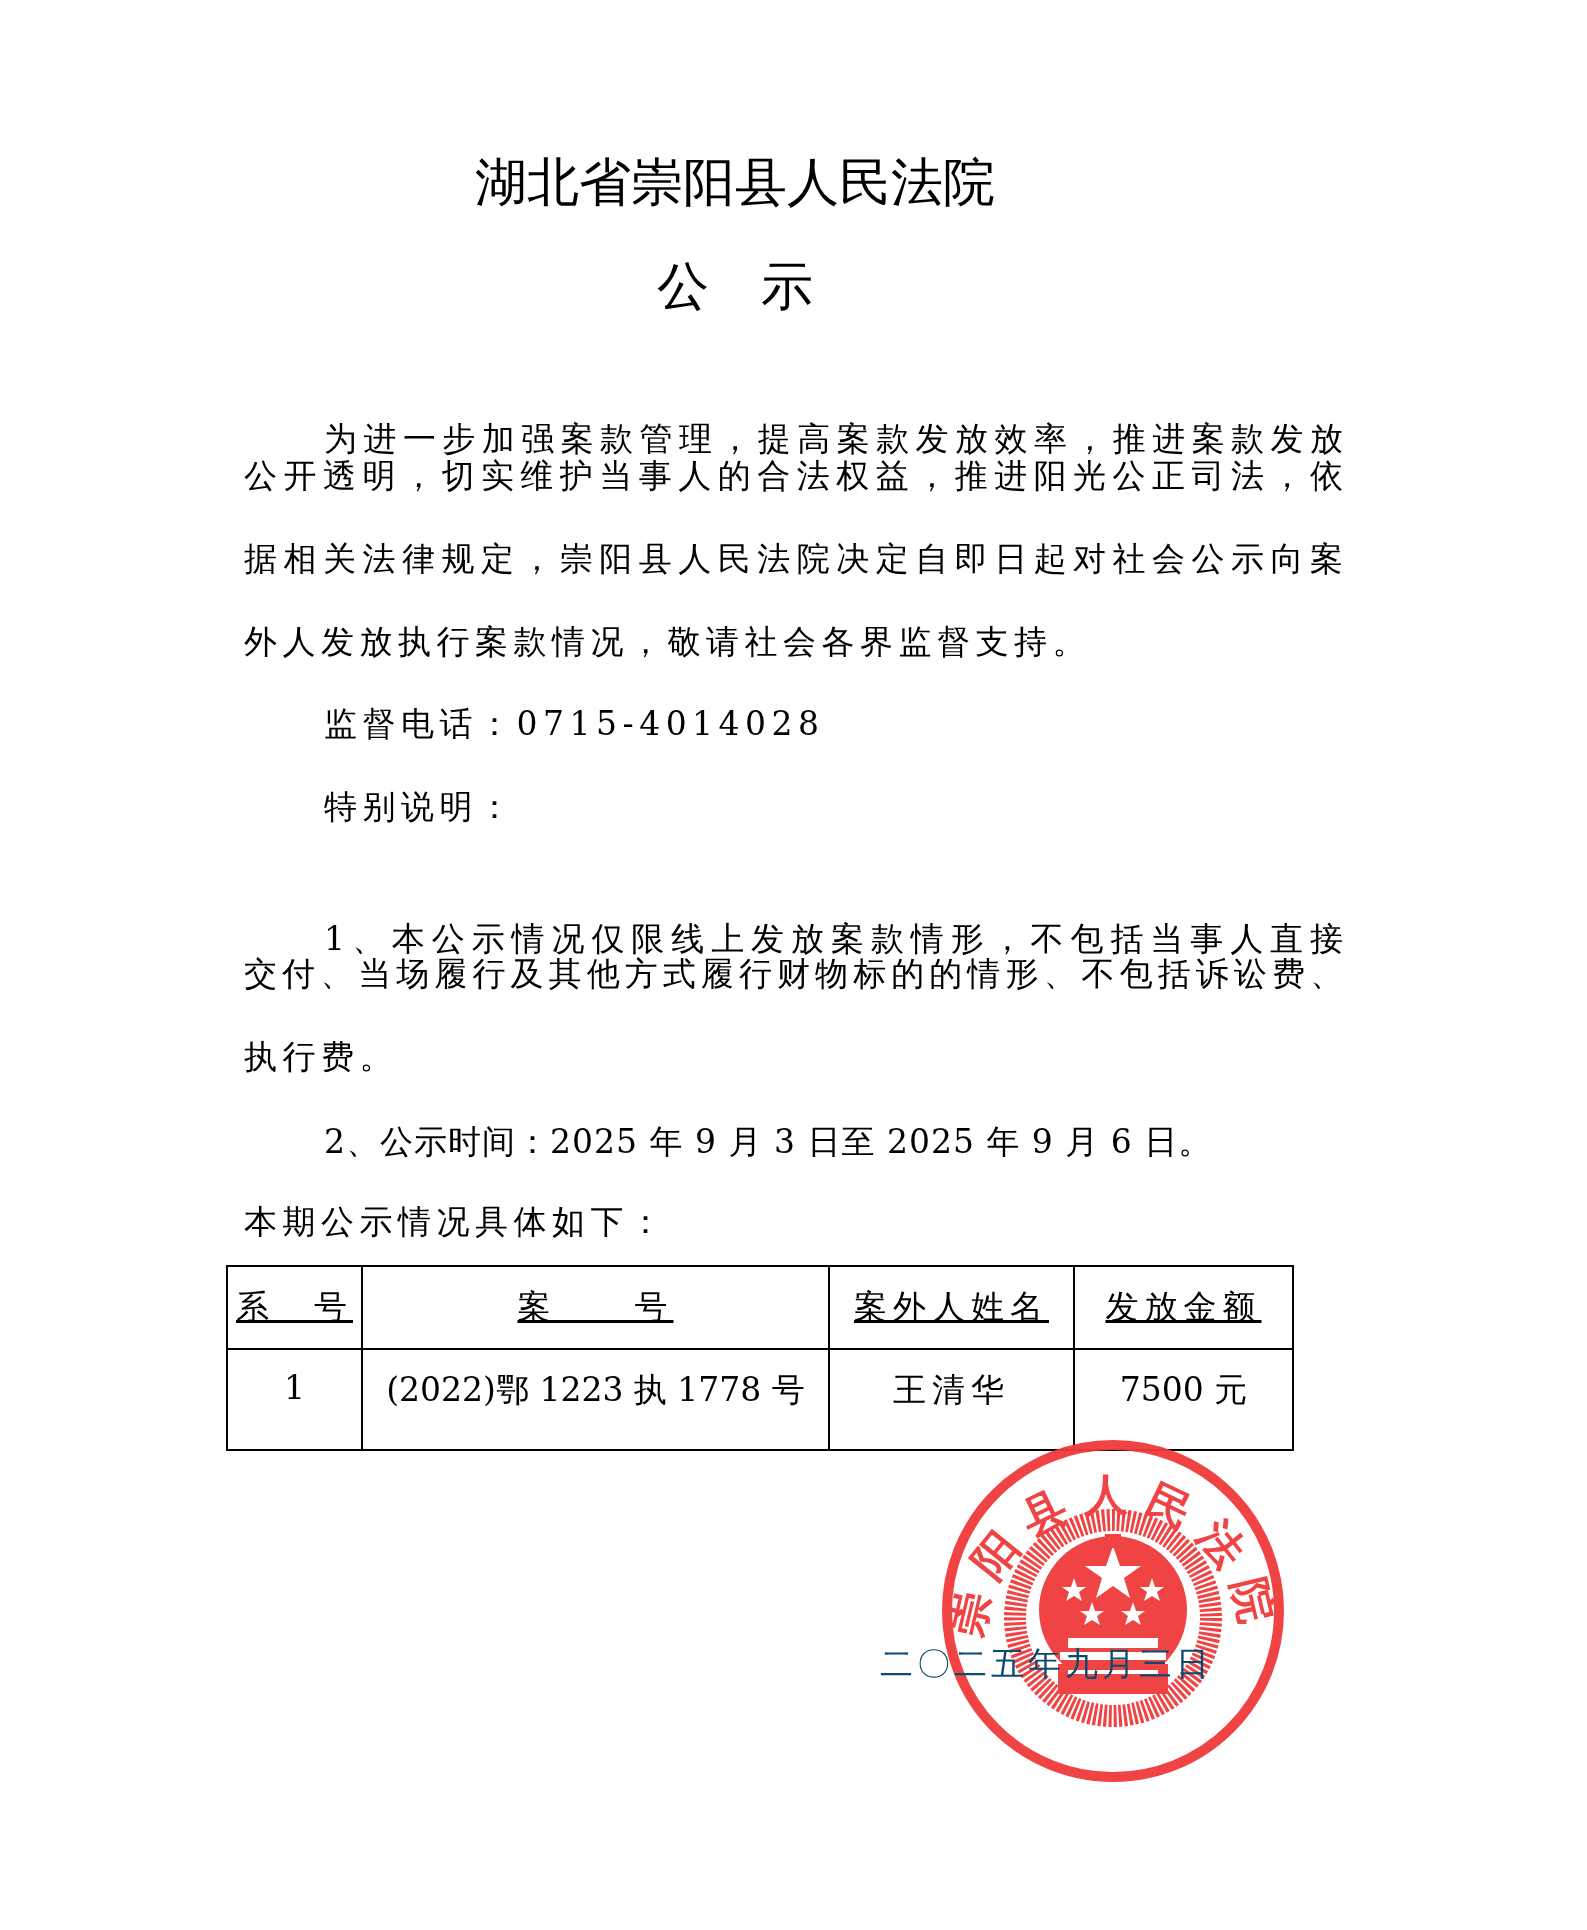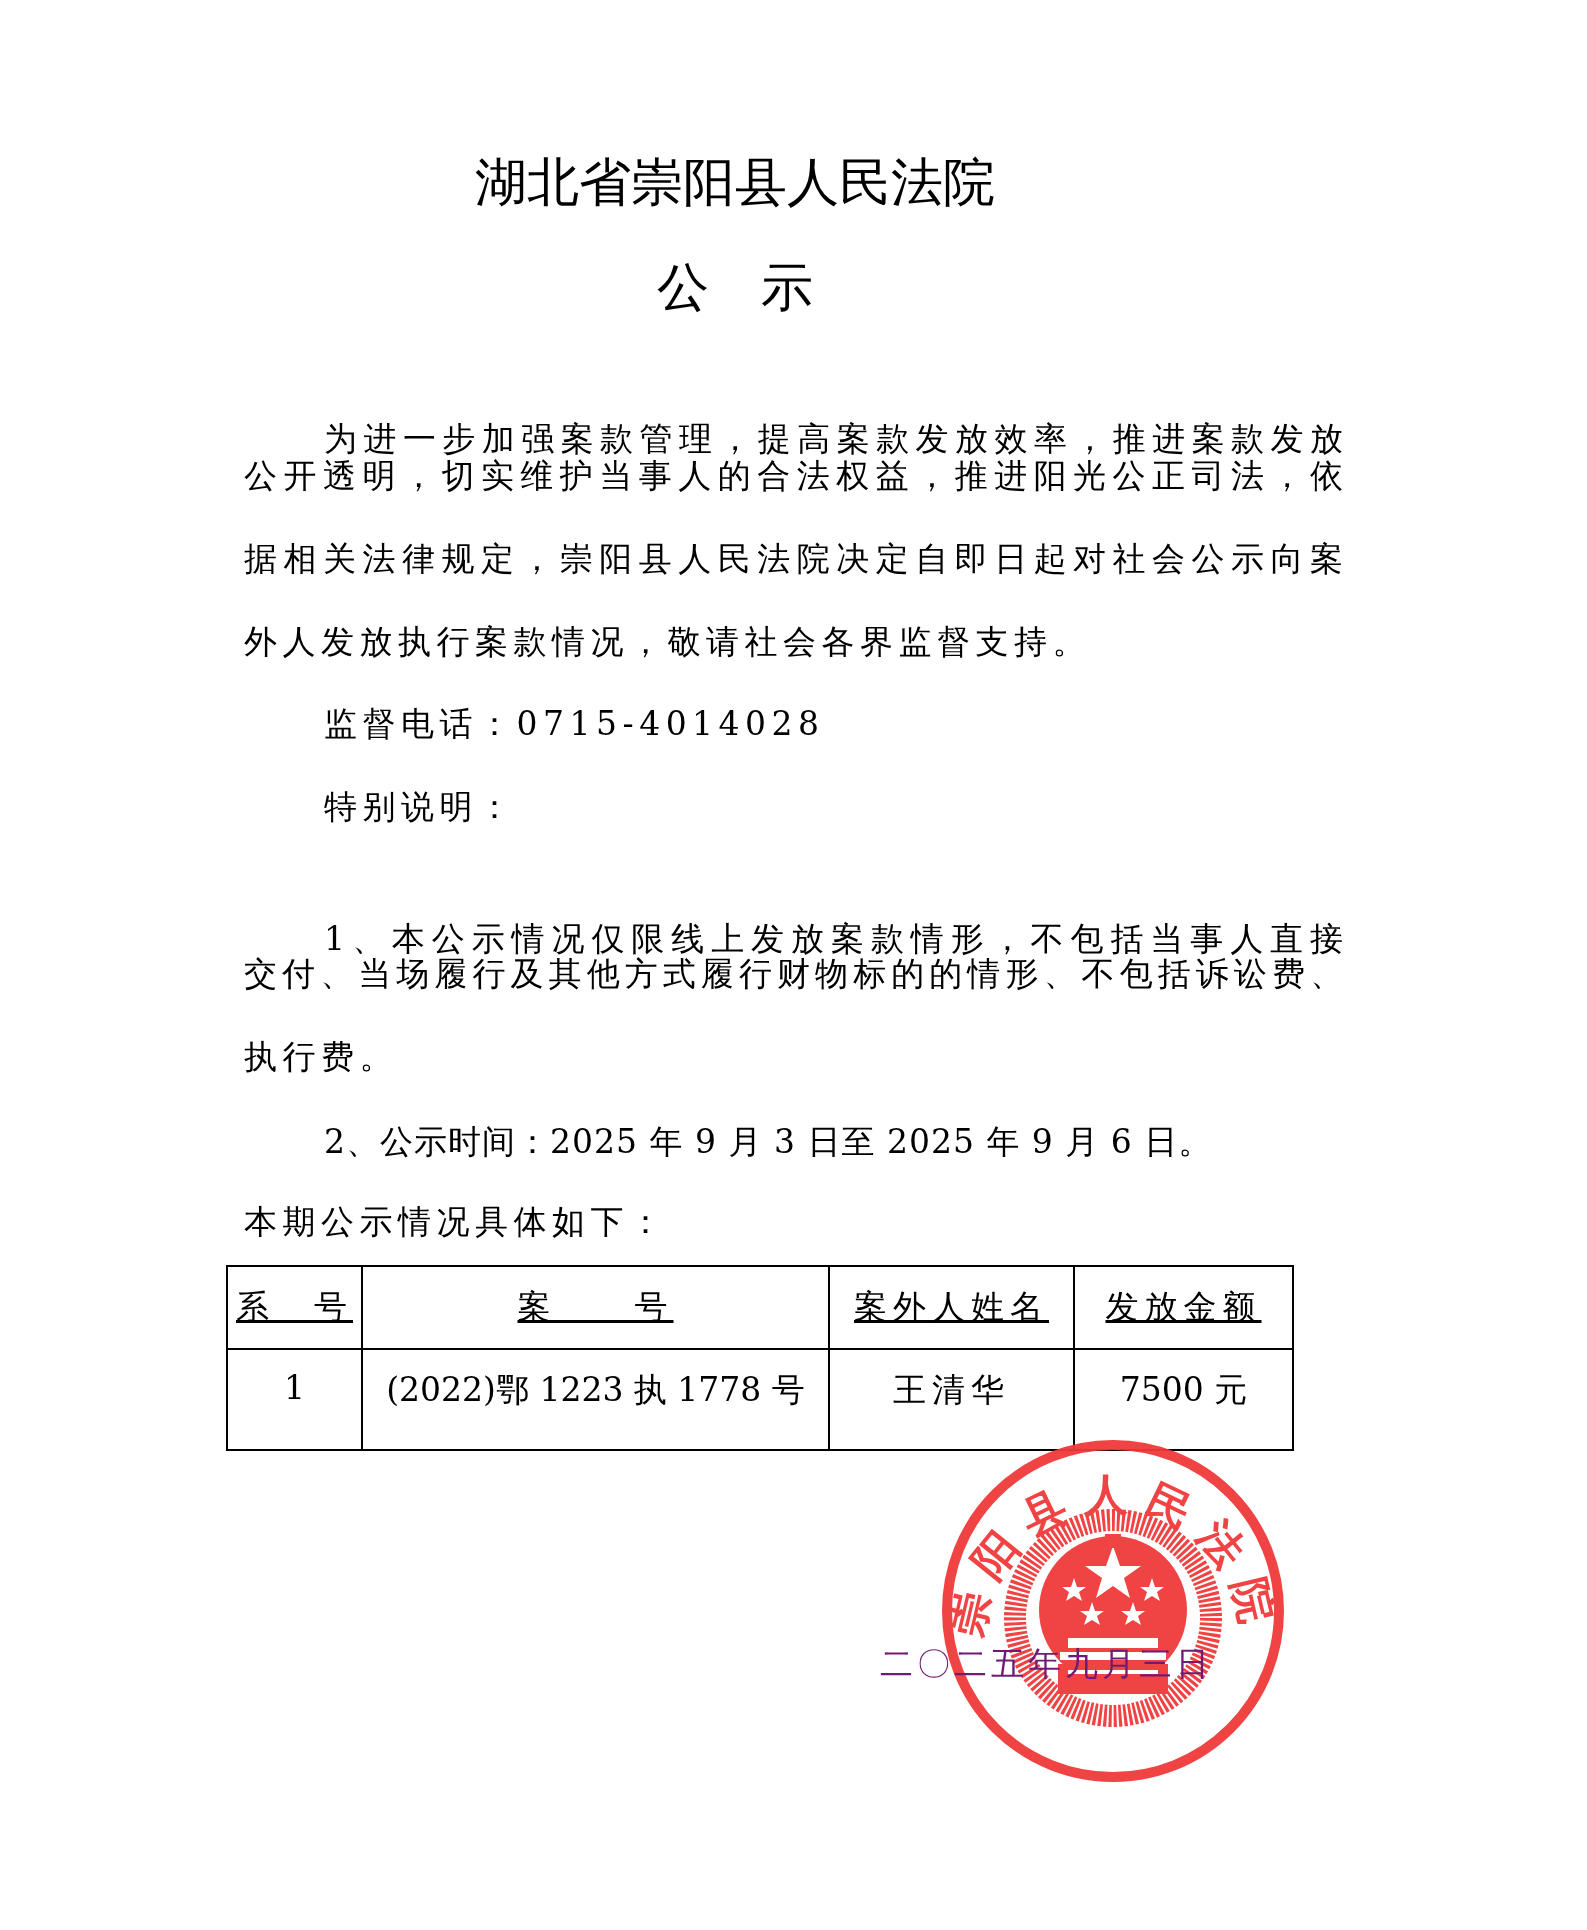--- a/index.html
+++ b/index.html
@@ -25,21 +25,21 @@
     .title {
       position: absolute;
       left: 0;
       width: 1470px;
       text-align: center;
       font-size: 52px;
       line-height: 60px;
       white-space: nowrap;
     }
     .title-main { top: 148px; letter-spacing: 0px; }
-    .title-sub  { top: 253px; word-spacing: 0; }
+    .title-sub  { top: 253px; word-spacing: 0; font-family: Liberation Serif, serif; }
     .line {
       position: absolute;
       left: 244px;
       width: 1099px;
       height: 50px;
       font-size: 33px;
       line-height: 50px;
       white-space: nowrap;
       overflow: visible;
     }
@@ -91,21 +91,21 @@
     .date {
       position: absolute;
       left: 880px;
       top: 1636px;
       width: 380px;
       font-family: "DejaVu Sans", "Liberation Sans", sans-serif;
       font-size: 33px;
       line-height: 48px;
       letter-spacing: 4px;
       white-space: nowrap;
-      color: #701a75;
+      color: #0c4a6e;
       font-weight: 300;
     }
   </style>
 </head>
 <body>
 
 <div class="page">
 
   <div class="title title-main">湖北省崇阳县人民法院</div>
   <div class="title title-sub">公　示</div>

